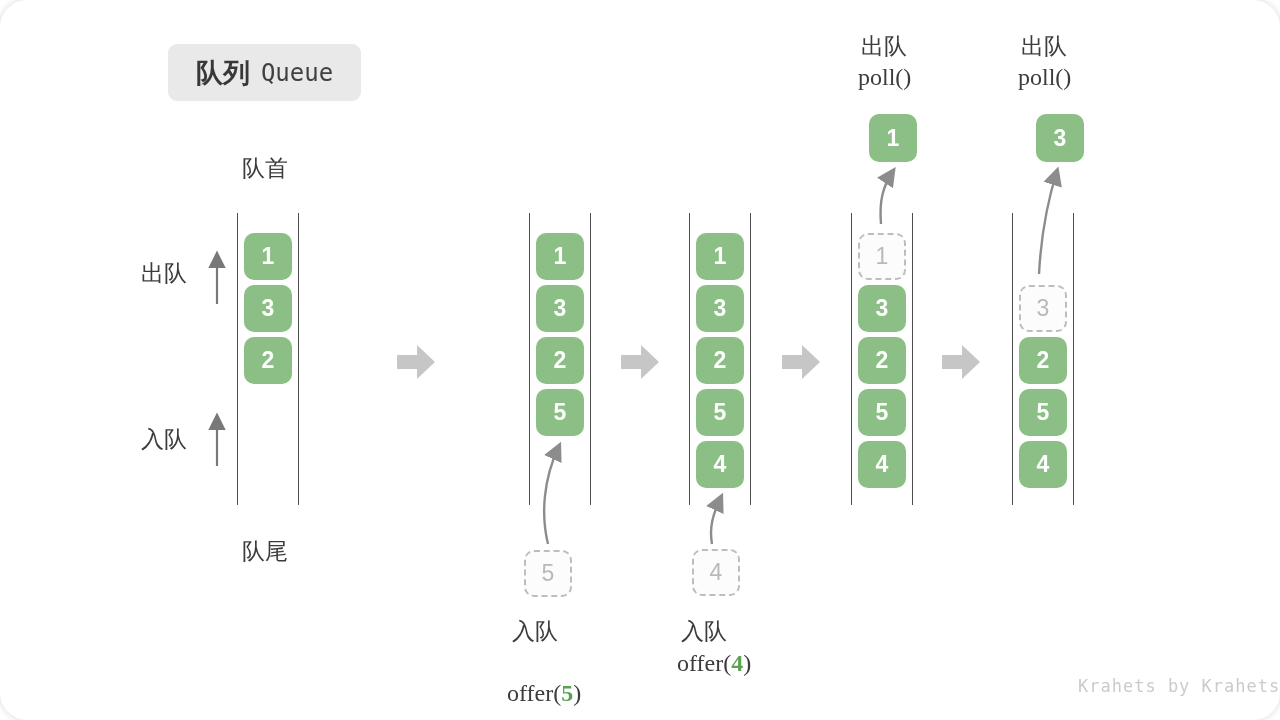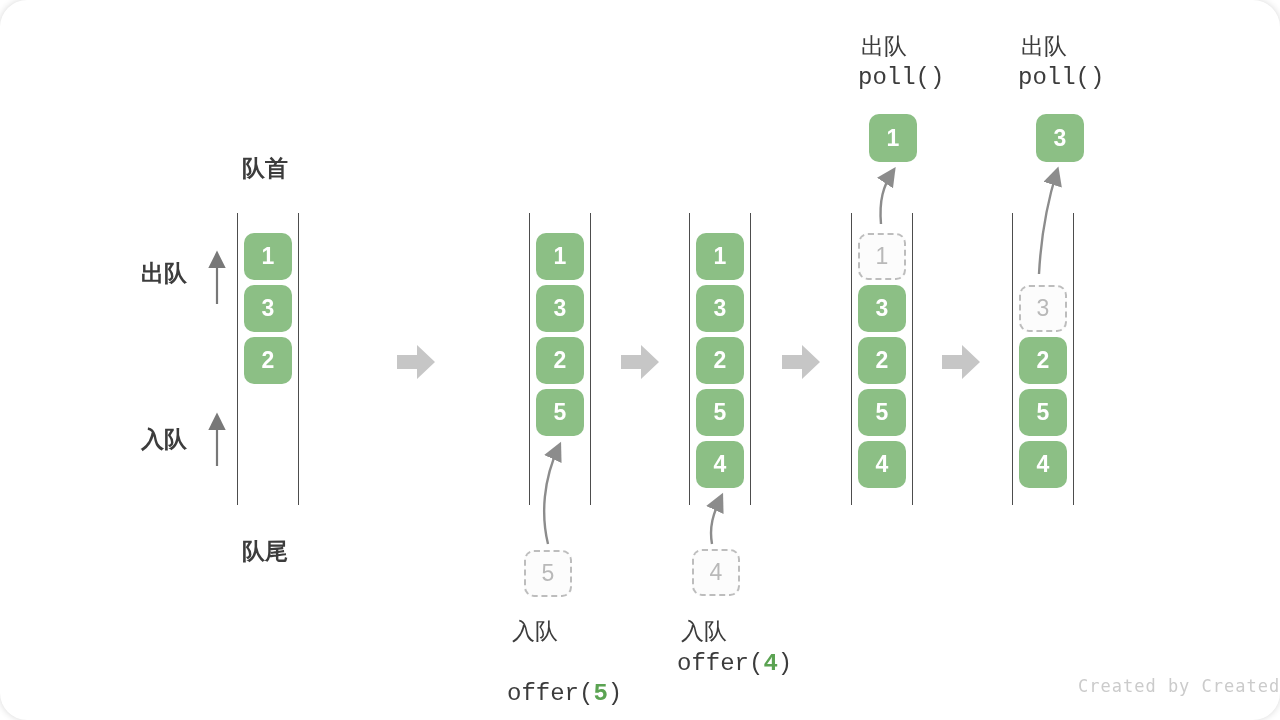--- a/index.html
+++ b/index.html
@@ -8,40 +8,44 @@
     border-radius:27px;box-shadow:0 0 7px rgba(0,0,0,0.16);
     font-family:"Liberation Sans",sans-serif;overflow:hidden;
   }
   .abs{position:absolute;}
   .title-box{
     left:168px;top:44px;width:193px;height:57px;background:#e9e9e9;
     border-radius:9px;display:flex;align-items:center;justify-content:center;gap:11px;
   }
   .title-zh{font-size:27px;font-weight:700;color:#383838;}
   .title-en{font-family:"DejaVu Sans Mono",monospace;font-size:24px;color:#414141;}
-  .lbl{font-size:23px;font-weight:700;color:#3c3c3c;white-space:nowrap;}
+  .lbl{font-size:23px;font-weight:400;color:#3c3c3c;white-space:nowrap;}
   .cap-action{font-size:23px;font-weight:500;color:#3c3c3c;white-space:nowrap;}
-  .cap-code{font-family:Liberation Mono, monospace;font-size:24px;font-weight:500;color:#3c3c3c;white-space:nowrap;}
+  .cap-code{font-family:Liberation Serif, serif;font-size:24px;font-weight:500;color:#3c3c3c;white-space:nowrap;}
   .cap-code .arg{color:#5ba352;font-weight:700;}
   .wall{top:213px;width:62px;height:292px;border-left:1.6px solid #4d4d4d;border-right:1.6px solid #4d4d4d;box-sizing:border-box;}
   .box{
     width:48px;height:47px;border-radius:10px;box-sizing:border-box;
     display:flex;align-items:center;justify-content:center;
     font-size:23px;font-weight:700;
   }
   .box.filled{background:#8cbf85;color:#ffffff;}
   .box.dashed{background:#fcfcfc;border:2px dashed #bdbdbd;color:#b9b9b9;font-weight:500;}
   .watermark{font-family:"DejaVu Sans Mono",monospace;font-size:17px;color:#cbcbcb;letter-spacing:1px;white-space:nowrap;}
   svg{display:block;overflow:visible;}
 </style>
 </head>
 <body>
 
 <div class="card">
 
+  <div class="abs title-box">
+    <span class="title-zh">队列</span>
+    <span class="title-en">Queue</span>
+  </div>
 
   <div class="abs lbl" style="left:242px;top:153px;">队首</div>
   <div class="abs lbl" style="left:242px;top:536px;">队尾</div>
   <div class="abs lbl" style="left:141px;top:258px;">出队</div>
   <div class="abs lbl" style="left:141px;top:424px;">入队</div>
 
   <svg class="abs" style="left:205px;top:246px;" width="24" height="62">
     <defs>
         <marker id="ah1" markerWidth="9" markerHeight="9" refX="6" refY="4" orient="auto">
           <path d="M0,0 L8,4 L0,8 z" fill="#787878"></path>
@@ -153,15 +157,15 @@
         </defs>
       <path d="M 9,108 C 11,70 16,40 27,5" fill="none" stroke="#8c8c8c" stroke-width="2.4" marker-end="url(#ah6)"></path>
     </svg>
     <div class="abs wall" style="left:1012px;"></div>
     <div class="abs box dashed" style="left:1019px;top:285px;">3</div>
     <div class="abs box filled" style="left:1019px;top:337px;">2</div>
     <div class="abs box filled" style="left:1019px;top:389px;">5</div>
     <div class="abs box filled" style="left:1019px;top:441px;">4</div>
   </div>
 
-  <div class="abs watermark" style="left:1078px;top:676px;">Created by Created</div>
+  <div class="abs watermark" style="left:1078px;top:676px;">Krahets by Krahets</div>
 
 </div>
 
 </body></html>

